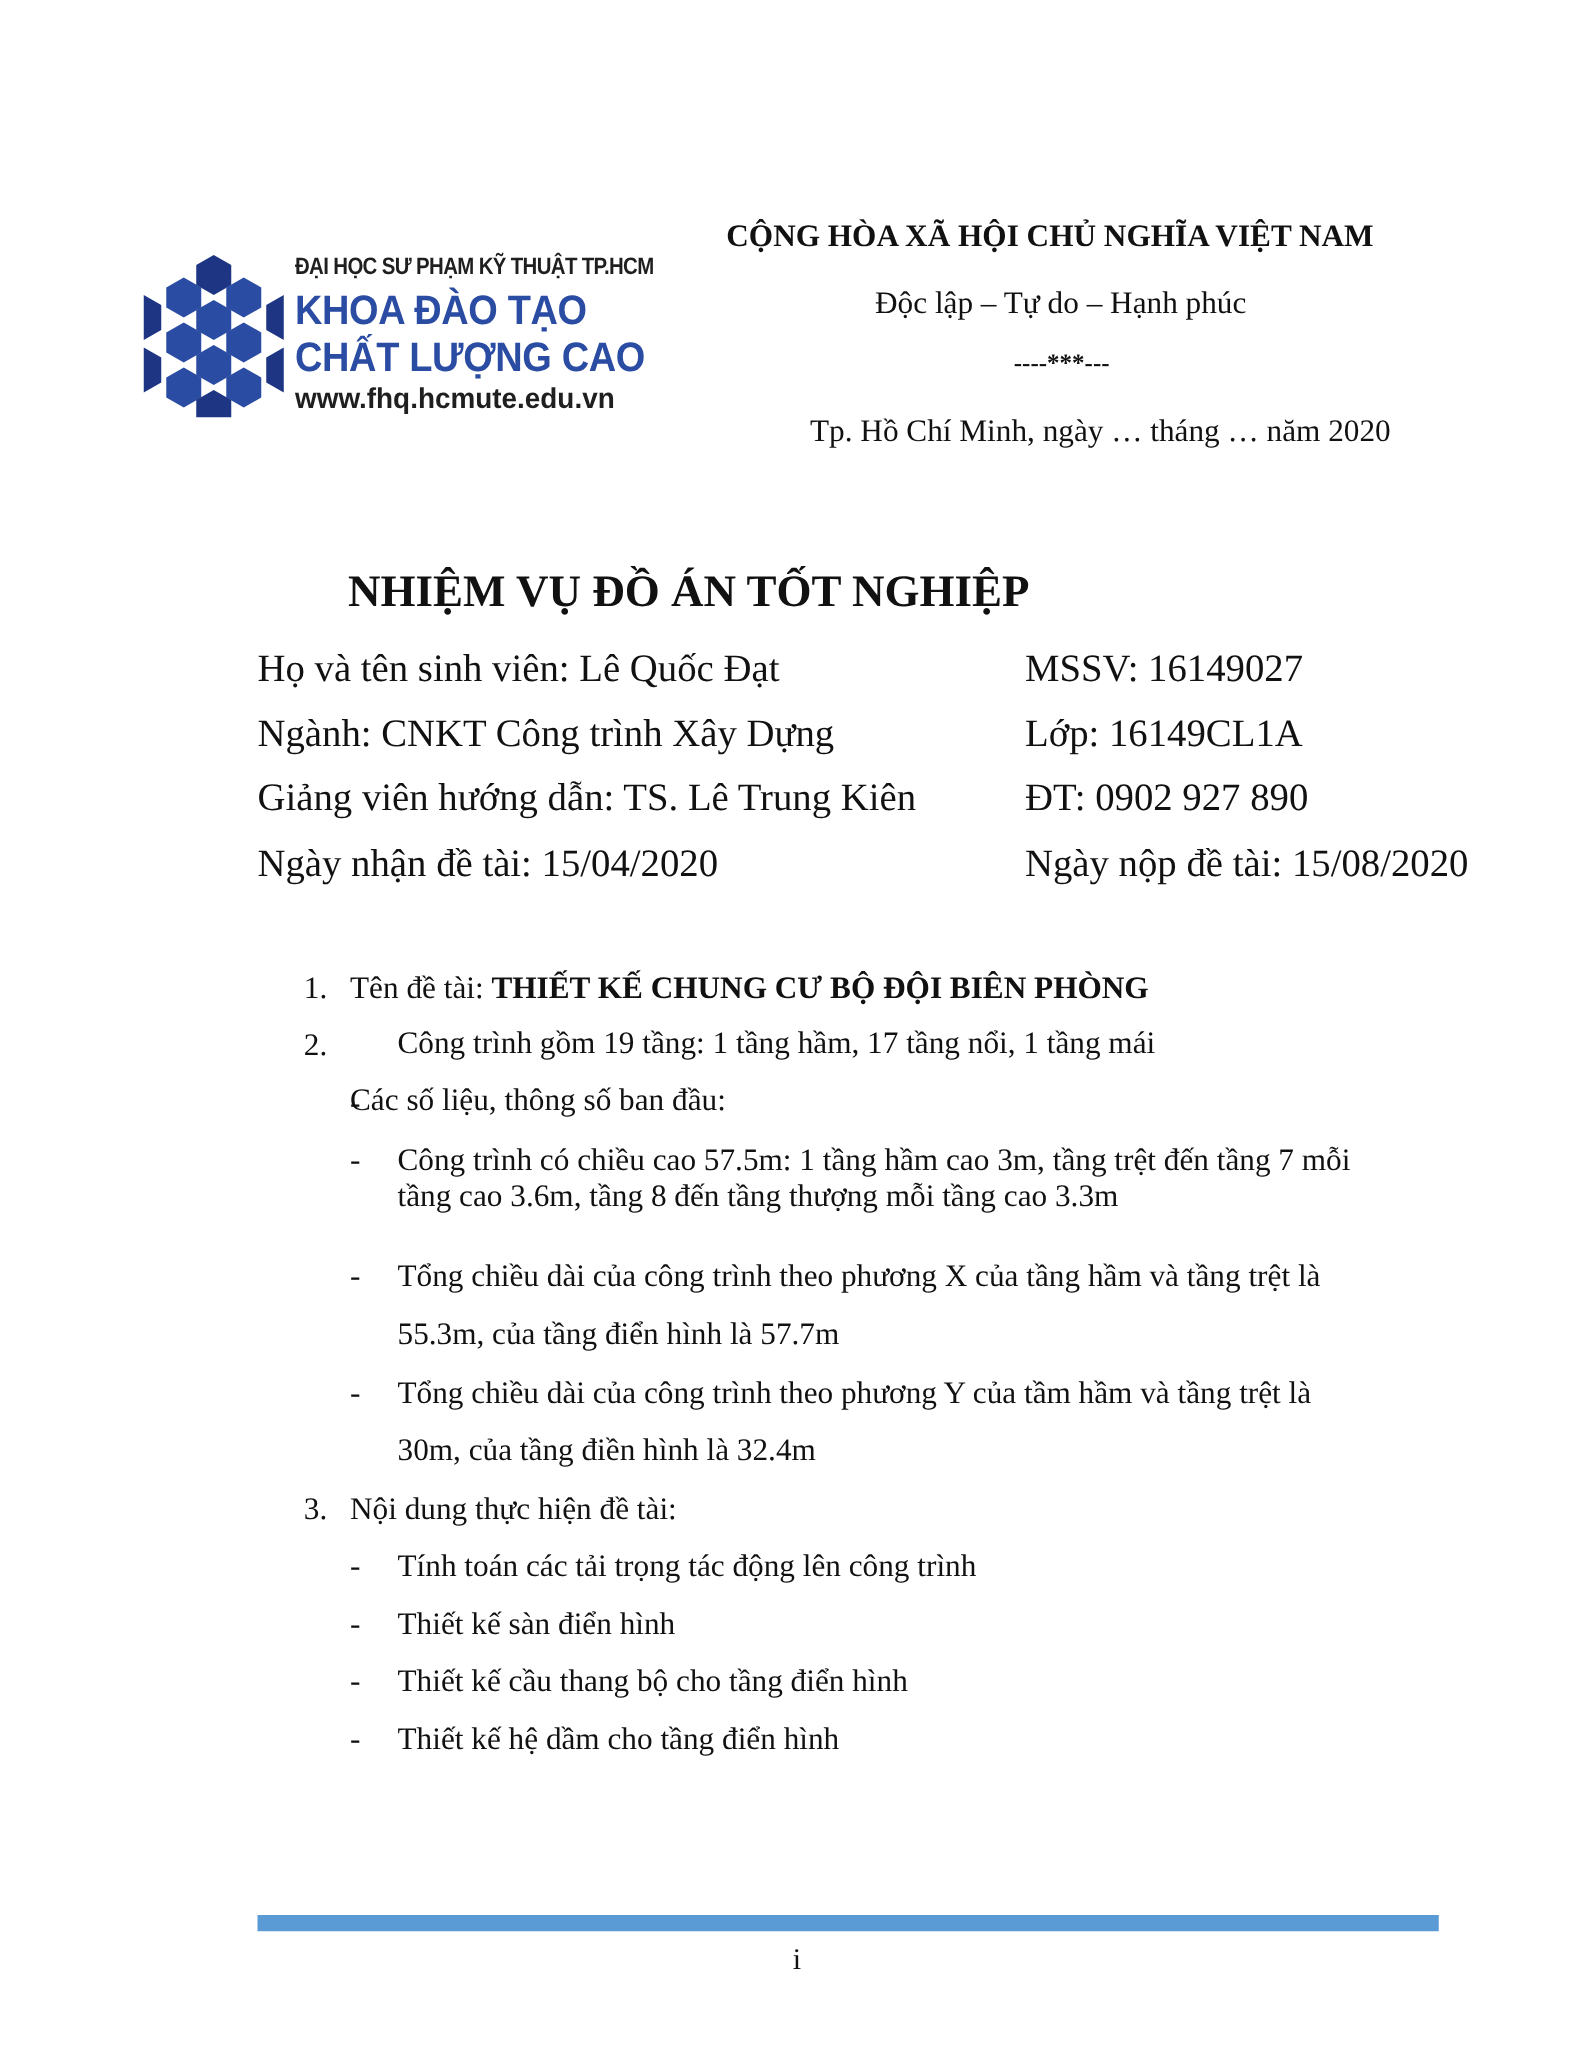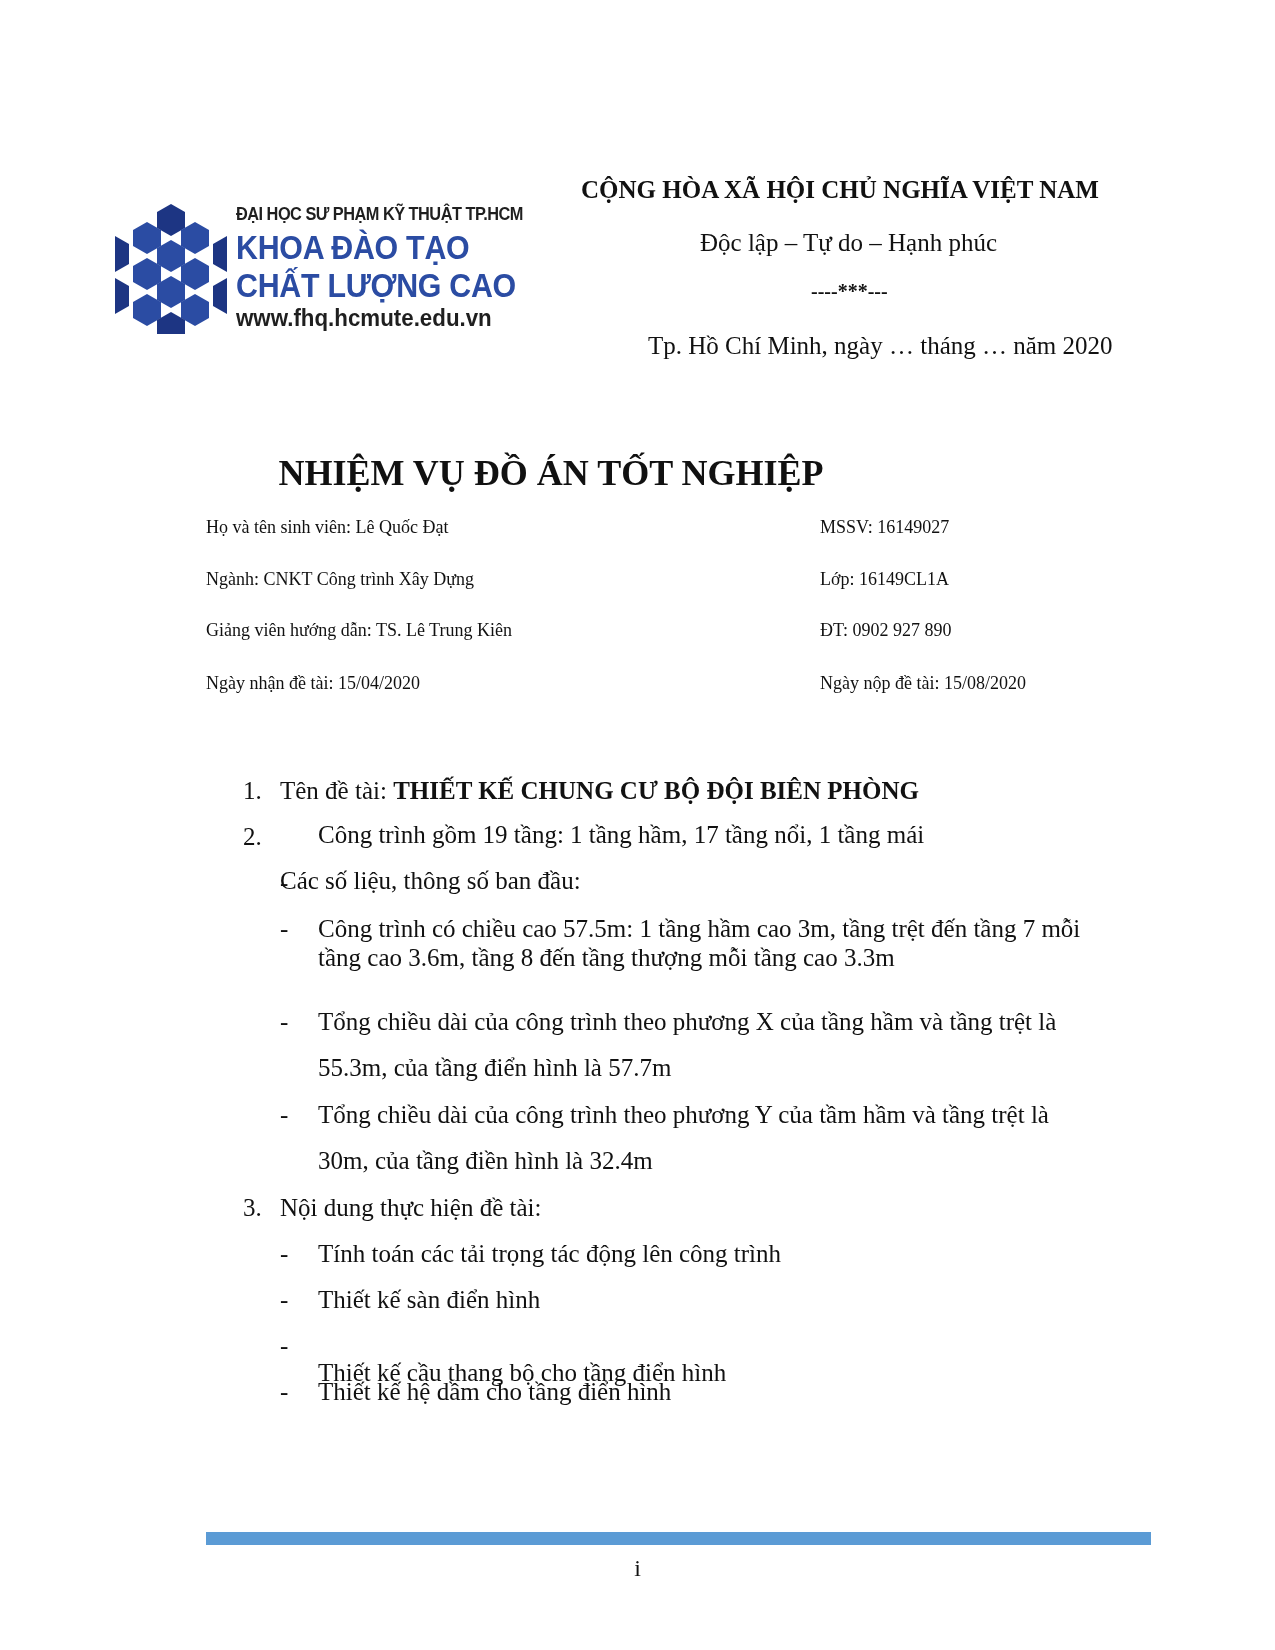--- a/index.html
+++ b/index.html
@@ -16,21 +16,21 @@
   #logo-l4 { top:305px; font-size:23px; color:#1f1f1f; transform:scaleX(0.97); transform-origin:left; }
 
   
   #nation { left:581px; top:176px; font-size:25px; font-weight:bold; }
   #motto { left:700px; top:229px; font-size:25px; }
   #separator { left:811px; top:280px; font-size:20px; font-weight:bold; }
   #place-date { left:648px; top:332px; font-size:25px; }
 
   #doc-title { left:0; width:1355px; text-align:center; top:452px; font-size:36px; font-weight:bold; }
 
-  .info { font-size:18px; }
+  .info { font-size:31px; }
   .info-left { left:206px; }
   .info-right { left:808px;margin-left:12px; }
 
   .ol-num { font-size:25px; left:243px; }
   .ol-text { font-size:25px; left:280px; }
   .dash { font-size:25px; left:280px; }
   .bl-text { font-size:25px; left:318px; }
 
   #footer-bar { position:absolute; left:206px; top:1532px; width:945px; height:13px; background:#5b9bd5; }
   #page-num { left:0; width:1355px; text-align:center; top:1555px; font-size:24px; }
@@ -110,19 +110,19 @@
 <div class="abs ol-num" style="top:1194px;">3.</div>
 <div class="abs ol-text" style="top:1194px;">Nội dung thực hiện đề tài:</div>
 
 <div class="abs dash" style="top:1240px;">-</div>
 <div class="abs bl-text" style="top:1240px;">Tính toán các tải trọng tác động lên công trình</div>
 
 <div class="abs dash" style="top:1286px;">-</div>
 <div class="abs bl-text" style="top:1286px;">Thiết kế sàn điển hình</div>
 
 <div class="abs dash" style="top:1332px;">-</div>
-<div class="abs bl-text" style="top:1332px;margin-top:27px;">Thiết kế cầu thang bộ cho tầng điển hình</div>
+<div class="abs bl-text" style="top:1332px;">Thiết kế cầu thang bộ cho tầng điển hình</div>
 
 <div class="abs dash" style="top:1378px;">-</div>
 <div class="abs bl-text" style="top:1378px;">Thiết kế hệ dầm cho tầng điển hình</div>
 
 <div id="footer-bar"></div>
 <div class="abs" id="page-num" style="width:1275px;">i</div>
 
 </body></html>

